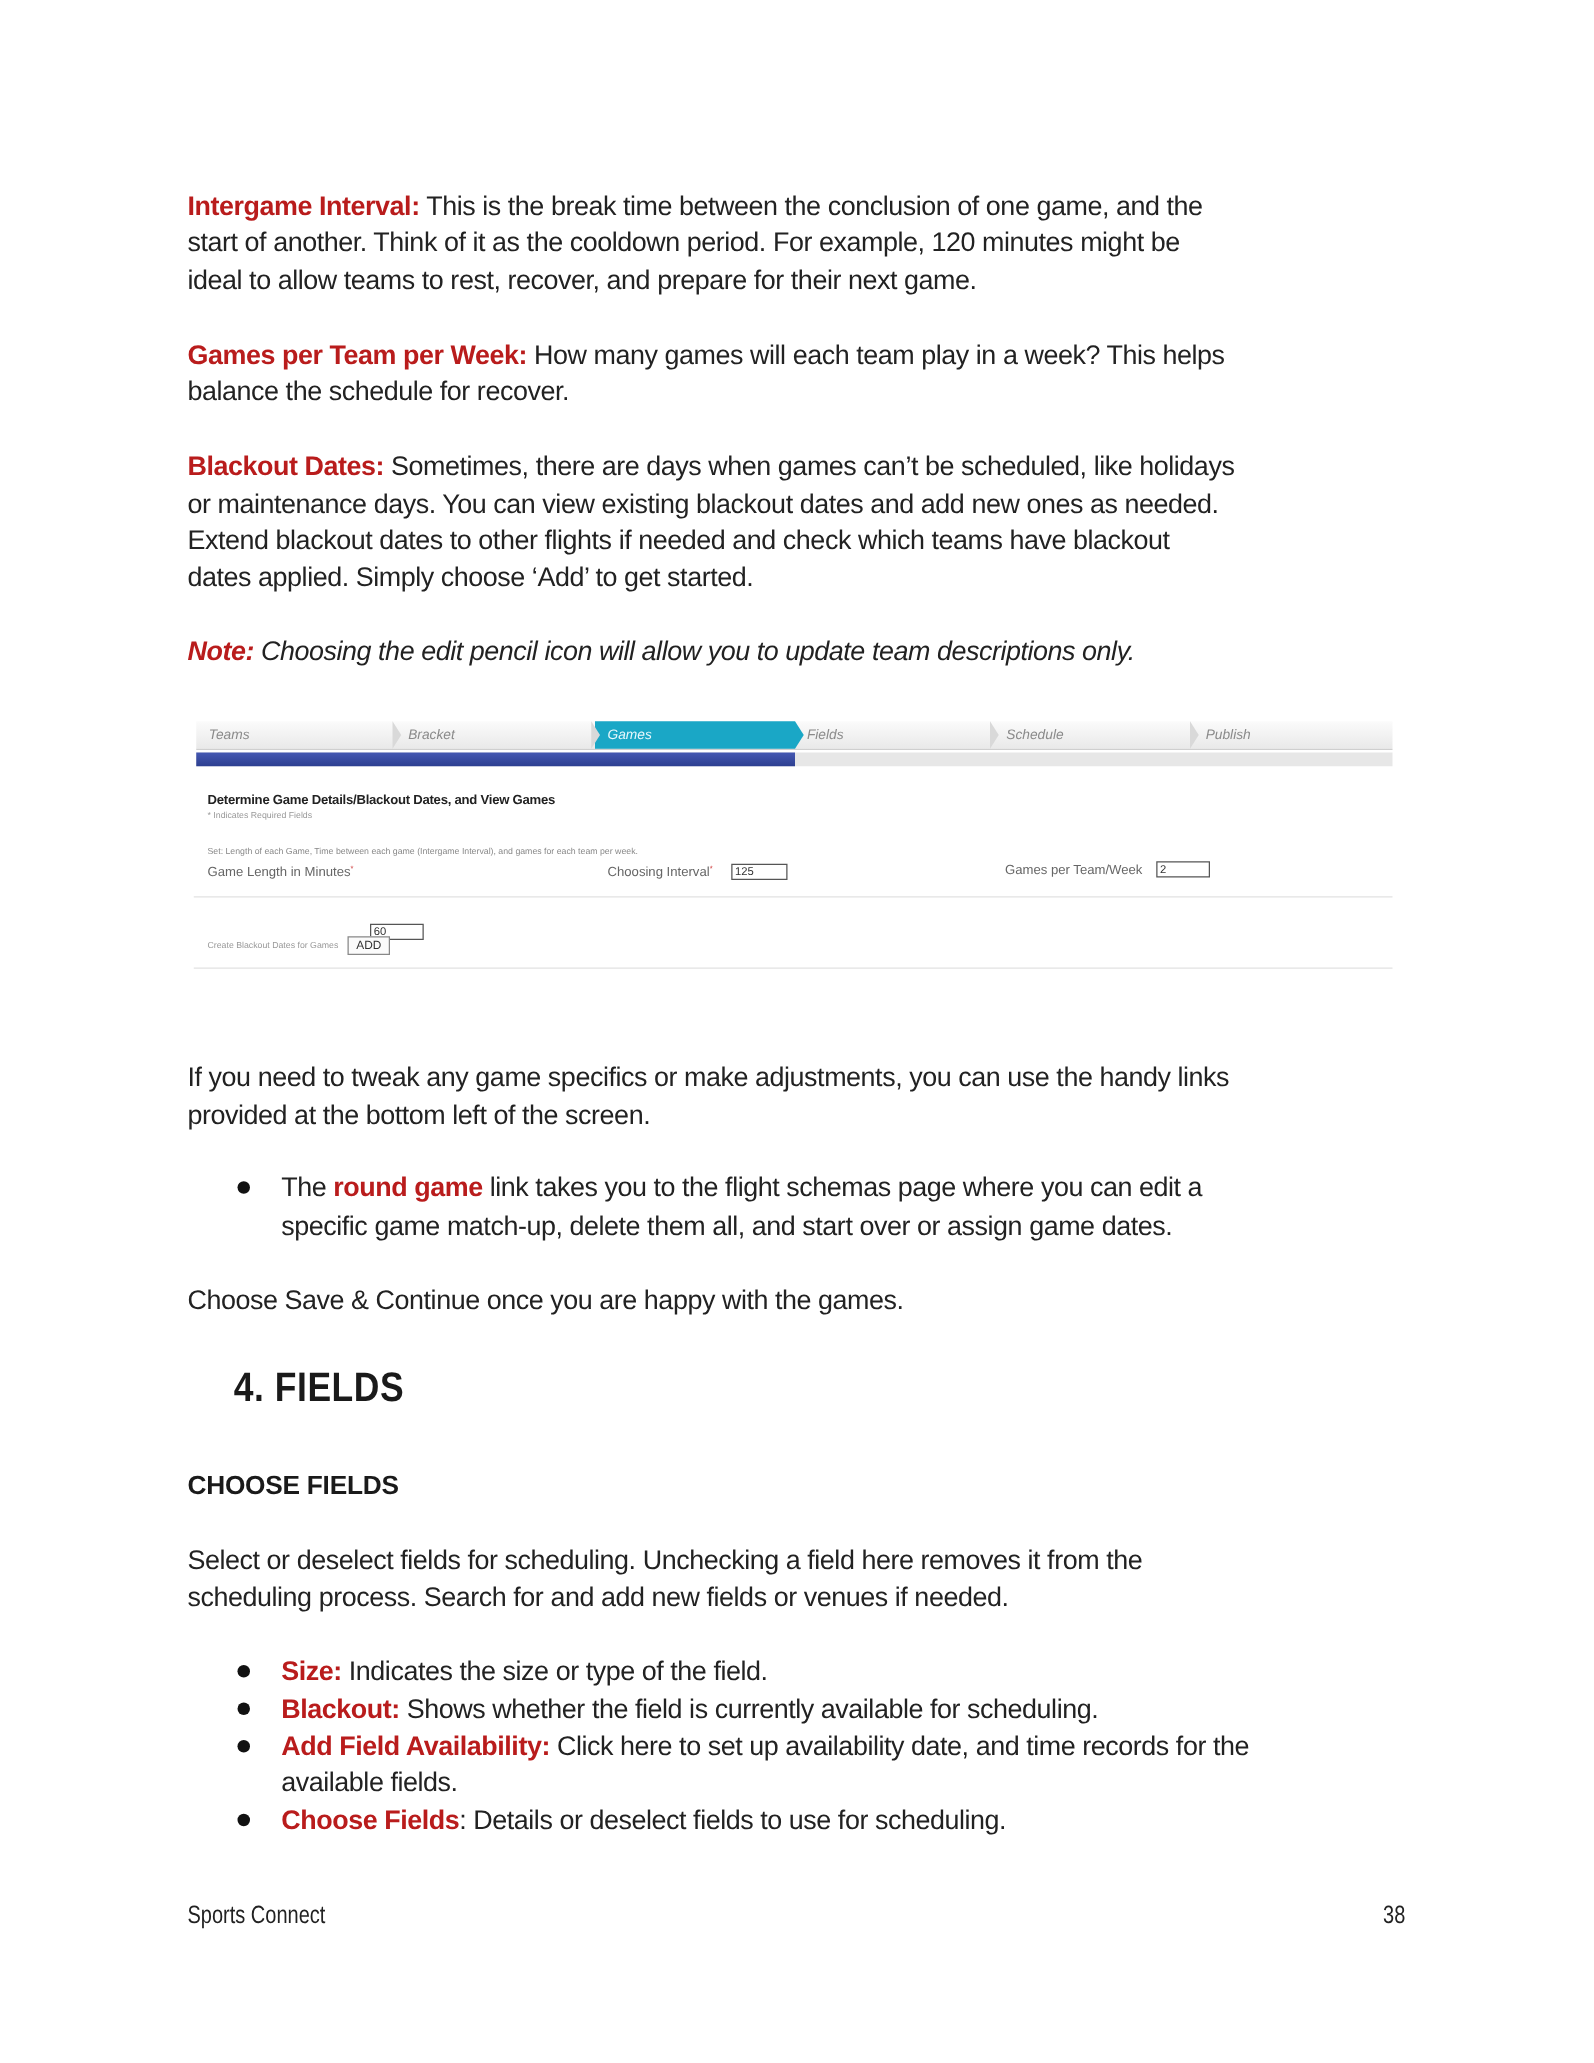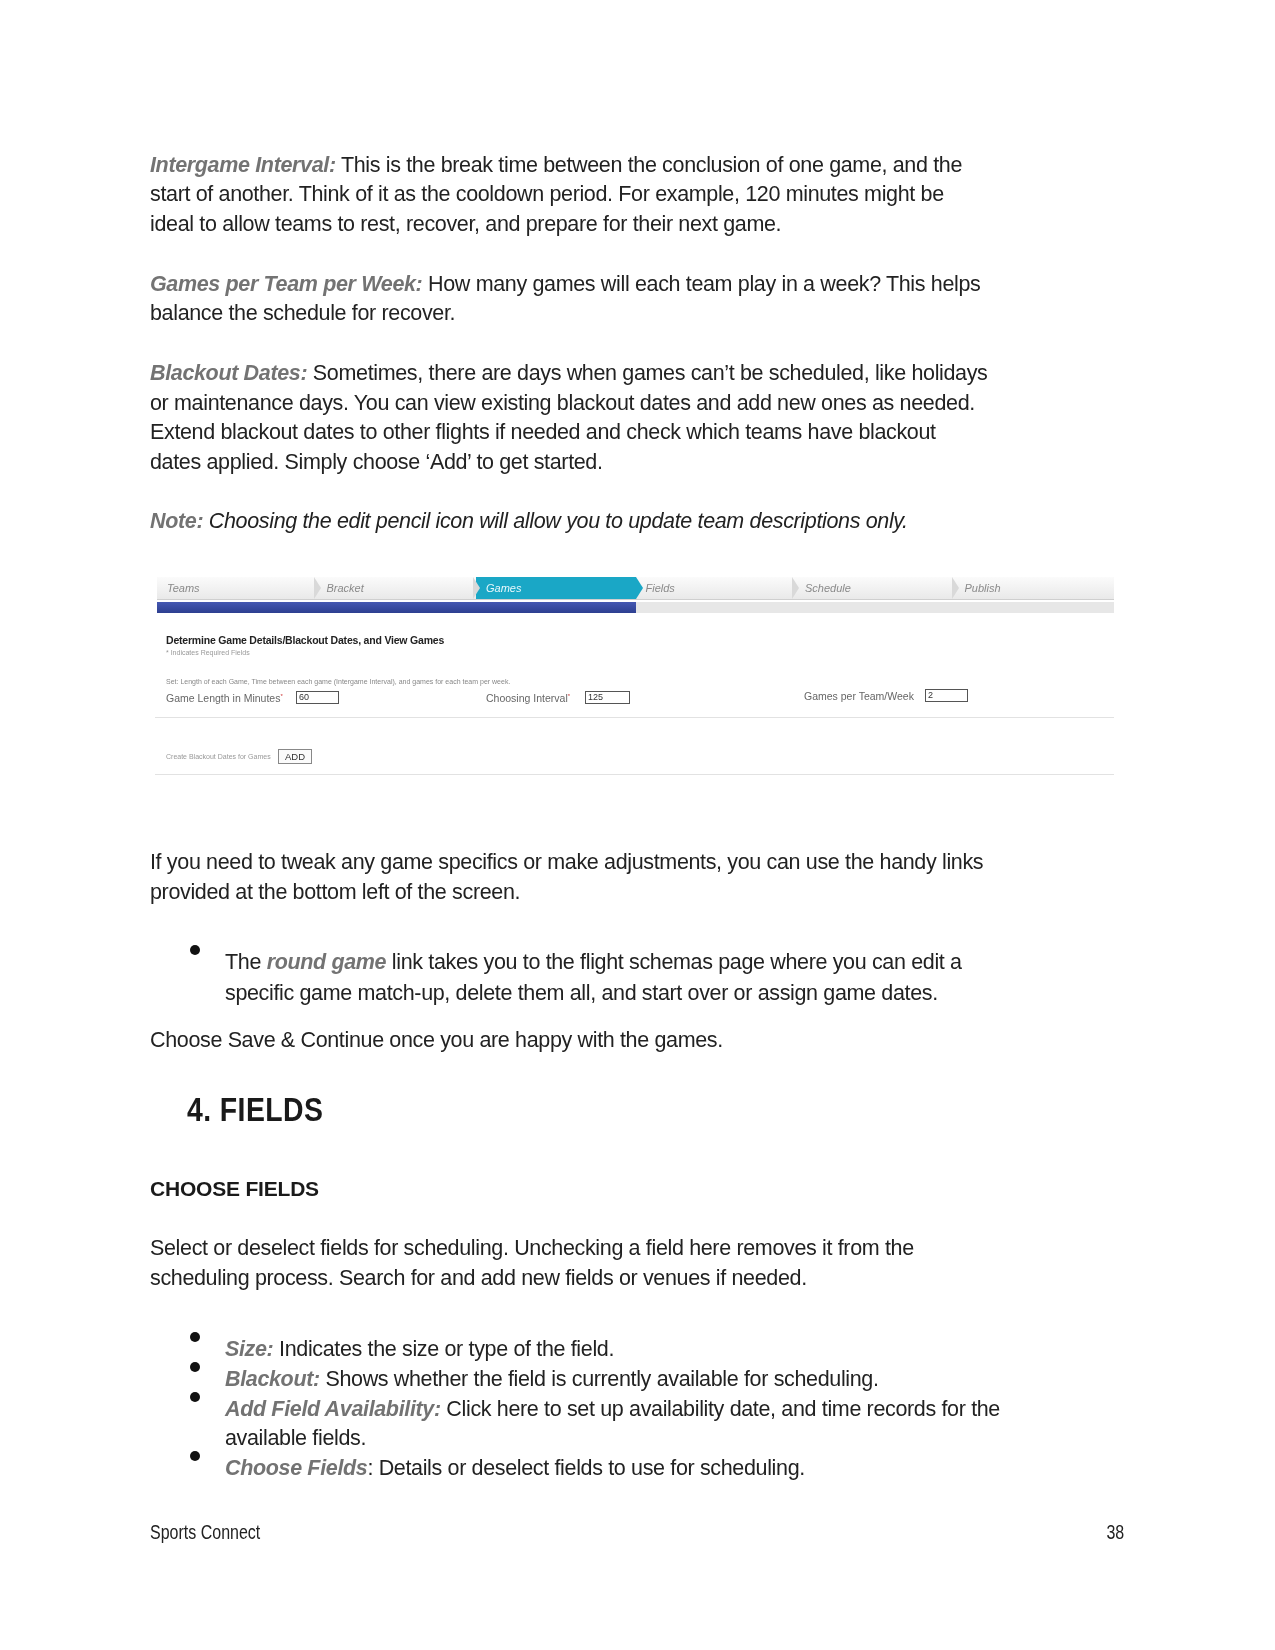--- a/index.html
+++ b/index.html
@@ -1,23 +1,23 @@
 <!DOCTYPE html>
 <html><head>
 <meta charset="utf-8">
 <style>
   html, body { margin:0; padding:0; background:#ffffff; }
   body { width:1275px; height:1650px; position:relative; overflow:hidden;
          font-family:"Liberation Sans", sans-serif; color:#1d1d1f; }
   .ln { position:absolute; left:150px; height:30px; line-height:30px; font-size:21.5px;
         white-space:nowrap; letter-spacing:-0.35px; color:#222; }
-  .ln b { font-weight:700; color:#737373;font-style:italic; }
+  .ln b { font-weight:700; color:#b91c1c; }
   .ln.it { font-style:italic; }
   .bul-dot { position:absolute; left:190px; width:10px; height:10px; border-radius:50%; background:#111; }
-  .ln.ind { left:225px;margin-top:12px; }
+  .ln.ind { left:225px; }
   .h-fields { position:absolute; left:187px; top:1090px; font-size:33px; font-weight:700;
               line-height:40px; color:#1a1a1a; transform:scaleX(0.86); transform-origin:left center; letter-spacing:0.5px; }
   .h-choose { position:absolute; left:150px; top:1176px; font-size:21px; font-weight:700; line-height:26px; color:#1a1a1a; letter-spacing:-0.2px; }
   .footer-l { position:absolute; left:150px; top:1520px; font-size:20px; line-height:24px; color:#222;
               transform:scaleX(0.8); transform-origin:left center; }
   .footer-r { position:absolute; right:151px; top:1520px; font-size:20px; line-height:24px; color:#222;
               transform:scaleX(0.8); transform-origin:right center; }
 
   
   .shot { position:absolute; left:155px; top:572px; width:962px; height:206px; }
@@ -72,21 +72,21 @@
   </div>
   <div class="track">
     <div class="fill" id="progress-fill" style="width: 50%;"></div>
   </div>
 
   <div class="s-head">Determine Game Details/Blackout Dates, and View Games</div>
   <div class="s-req">* Indicates Required Fields</div>
   <div class="s-set">Set: Length of each Game, Time between each game (Intergame Interval), and games for each team per week.</div>
 
   <div class="s-lbl" style="left:11px"><span>Game Length in Minutes</span><sup>*</sup></div>
-  <input class="s-inp" style="left: 141px; width: 43px;" value="60">
+  <input class="s-inp" style="left: 141px; width: 43px; margin-top: 48px;" value="60">
 
   <div class="s-lbl" style="left:331px"><span>Choosing Interval</span><sup>*</sup></div>
   <input class="s-inp" style="left: 430px; width: 45px;" value="125">
 
   <div class="s-lbl" style="left:649px; top:118px">Games per Team/Week</div>
   <input class="s-inp" style="left: 770px; top: 117px; width: 43px;" value="2">
 
   <div class="s-sep" style="top:145px"></div>
 
   <div class="s-bl">Create Blackout Dates for Games</div>

